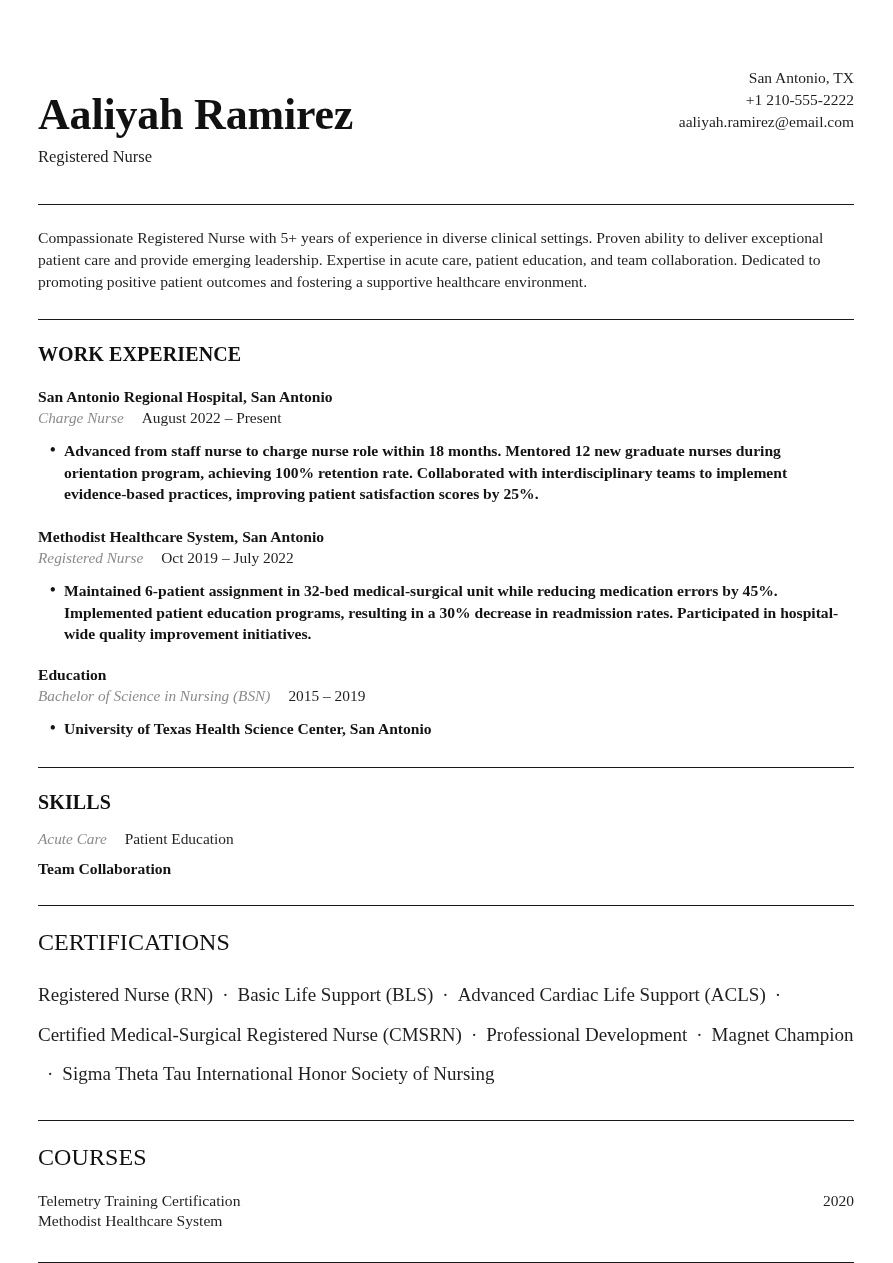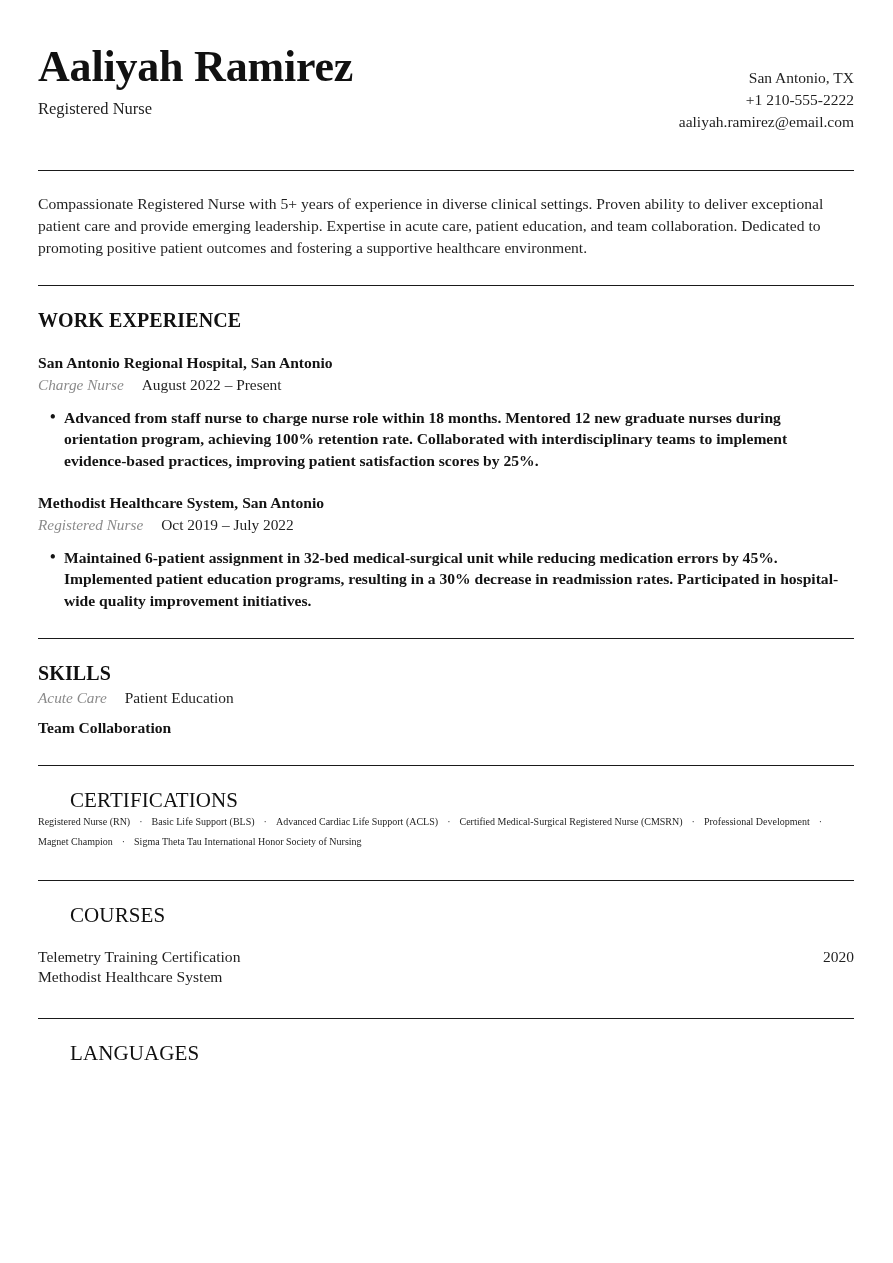--- a/index.html
+++ b/index.html
@@ -24,21 +24,21 @@
     width: 816px;
   }
 
   
   .header {
     display: flex;
     align-items: flex-start;
     justify-content: space-between;
     padding-top: 44px;
   }
-  .header-left { flex: 0 1 auto; }
+  .header-left { flex: 0 1 auto; margin-top: 48px; }
   .name {
     font-size: 44px;
     font-weight: bold;
     line-height: 1.04;
     letter-spacing: -0.2px;
     color: #111111;
     margin: 0;
     white-space: nowrap;
   }
   .role {
@@ -81,22 +81,21 @@
   .section-title {
     font-size: 20px;
     font-weight: bold;
     letter-spacing: 0.1px;
     color: #111111;
     margin-top: 23px;
     line-height: 1.1;
   }
   .section-title.light {
     font-weight: normal;
-    font-size: 21px;
-    margin-left: 32px;
+    font-size: 24px;
   }
 
   
   .entry { margin-top: 22px; }
   .entry.tight { margin-top: 20px; }
   .entry-org {
     font-size: 15.6px;
     font-weight: bold;
     color: #141414;
     line-height: 1.25;
@@ -147,21 +146,22 @@
     content: "\2022";
     position: absolute;
     left: 12px;
     top: -1px;
     font-size: 16px;
     color: #141414;
   }
 
   
   .inline-list {
-    font-size: 10px;
+    margin-top: 20px;
+    font-size: 19px;
     line-height: 2.07;
     color: #1f1f1f;
   }
   .inline-list .sep {
     display: inline-block;
     padding: 0 9px;
     color: #2a2a2a;
   }
   .inline-list .item { white-space: nowrap; }
 
@@ -231,25 +231,35 @@
       <div class="entry-org">Methodist Healthcare System, San Antonio</div>
       <div class="entry-row">
         <div class="entry-title">Registered Nurse</div>
         <div class="entry-date">Oct 2019 – July 2022</div>
       </div>
       <ul class="bullets">
         <li>Maintained 6-patient assignment in 32-bed medical-surgical unit while reducing medication errors by 45%. Implemented patient education programs, resulting in a 30% decrease in readmission rates. Participated in hospital-wide quality improvement initiatives.</li>
       </ul>
     </div>
 
+    <div class="entry tight">
+      <div class="entry-org">Education</div>
+      <div class="entry-row">
+        <div class="entry-title">Bachelor of Science in Nursing (BSN)</div>
+        <div class="entry-date">2015 – 2019</div>
+      </div>
+      <ul class="bullets">
+        <li>University of Texas Health Science Center, San Antonio</li>
+      </ul>
+    </div>
 
     <div class="rule rule-section"></div>
 
     <div class="section-title">SKILLS</div>
-    <div class="entry-row" style="margin-top:4px;">
+    <div class="entry-row" style="margin-top:16px;">
       <div class="entry-title">Acute Care</div>
       <div class="entry-date">Patient Education</div>
     </div>
     <div class="entry-sub-bold">Team Collaboration</div>
 
     <div class="rule rule-section"></div>
 
     <div class="section-title light">CERTIFICATIONS</div>
     <div class="inline-list" id="certifications-list"><span class="item">Registered Nurse (RN)</span><span class="sep">·</span><span class="item">Basic Life Support (BLS)</span><span class="sep">·</span><span class="item">Advanced Cardiac Life Support (ACLS)</span><span class="sep">·</span><span class="item">Certified Medical-Surgical Registered Nurse (CMSRN)</span><span class="sep">·</span><span class="item">Professional Development</span><span class="sep">·</span><span class="item">Magnet Champion</span><span class="sep">·</span><span class="item">Sigma Theta Tau International Honor Society of Nursing</span></div>
 

